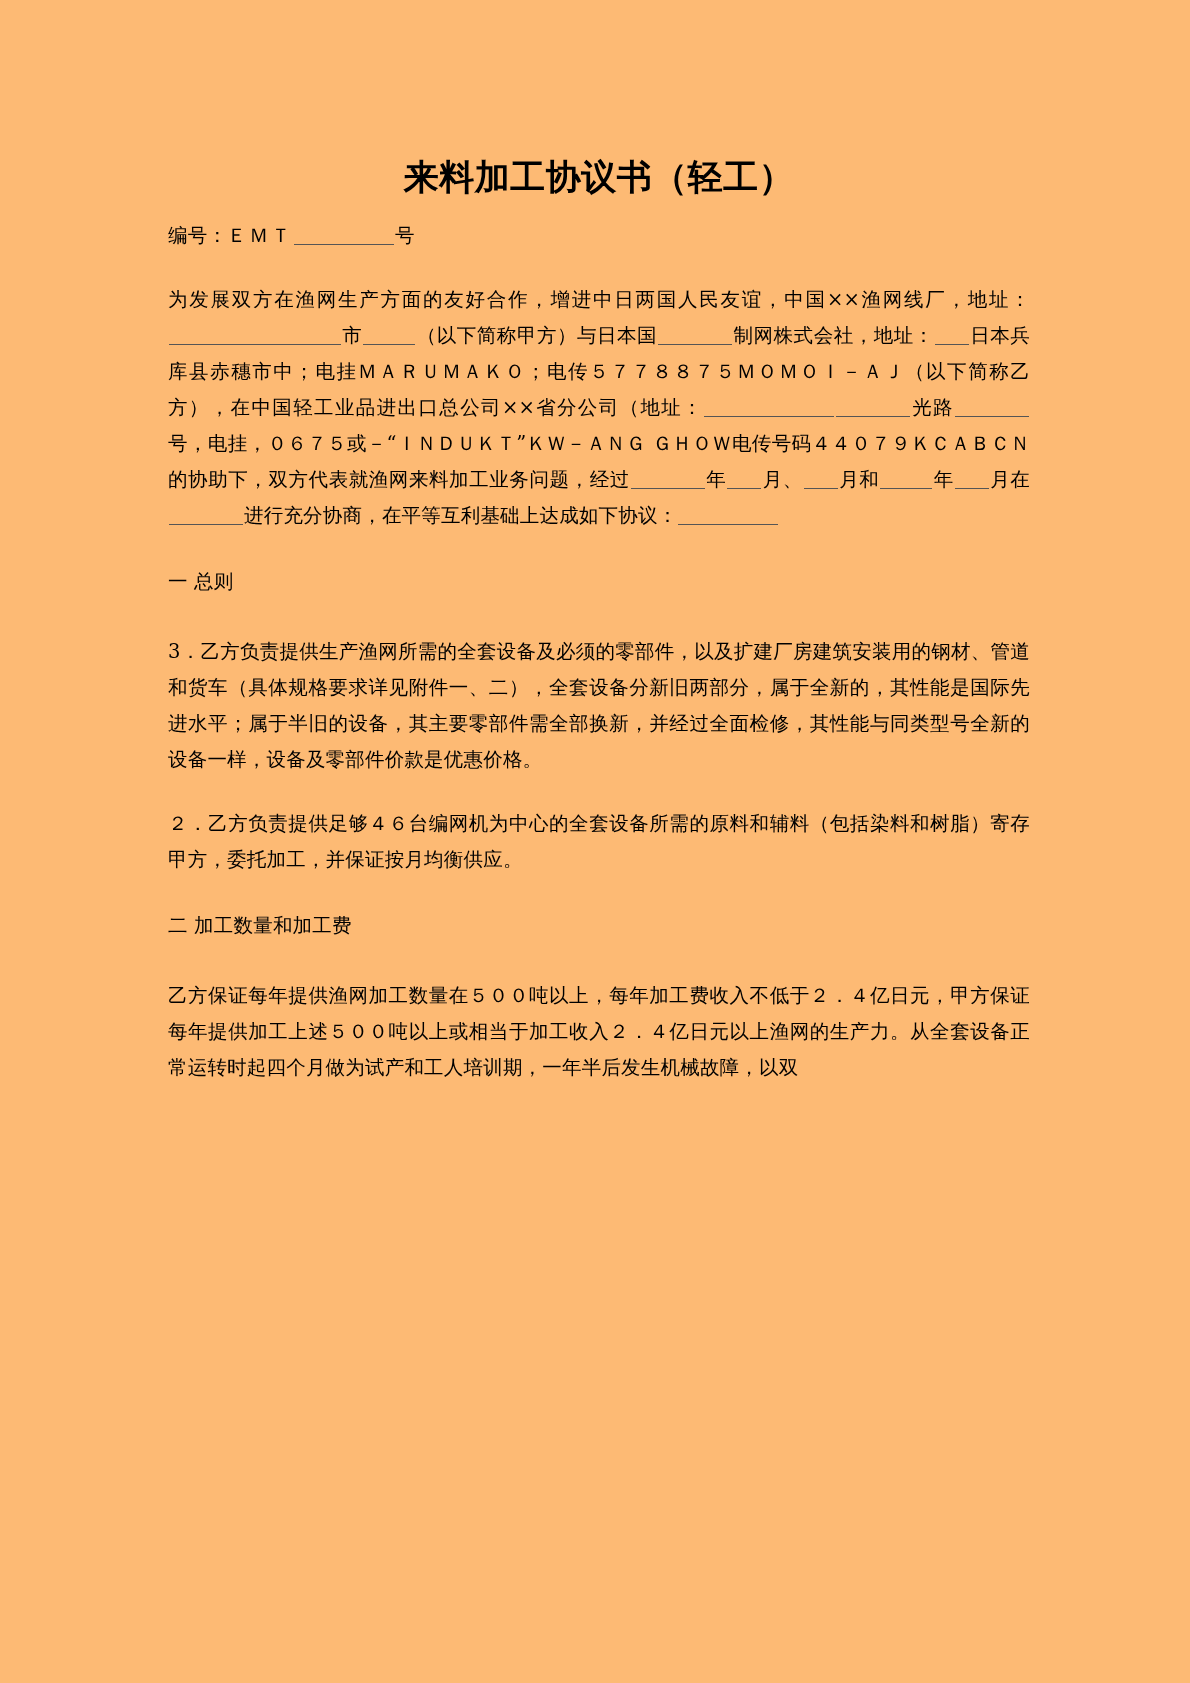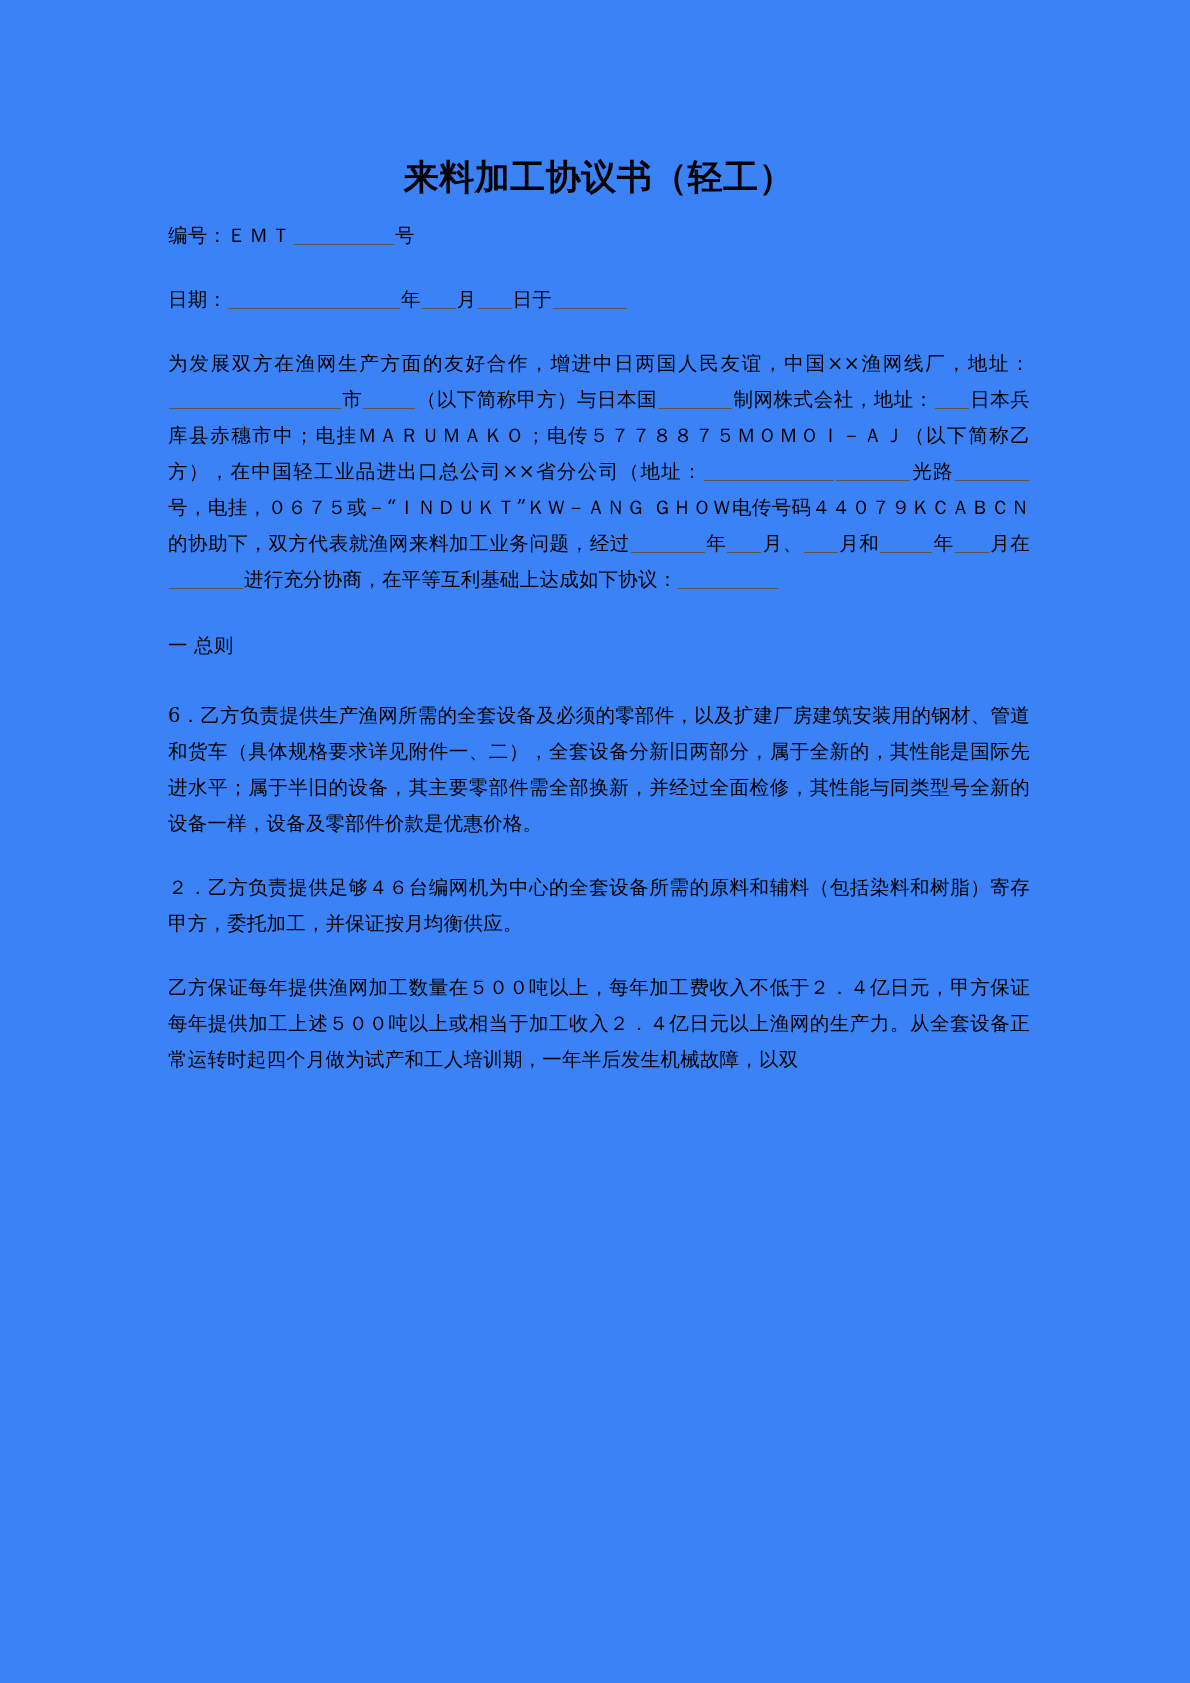--- a/index.html
+++ b/index.html
@@ -9,21 +9,21 @@
   }
   body {
     font-family: "DejaVu Serif", "Liberation Serif", serif;
     color: #000000;
   }
   .page {
     position: relative;
     width: 1190px;
     height: 1683px;
     margin: 0 auto;
-    background: #3b82f6;
+    background: #fdba74;
     box-sizing: border-box;
     padding: 118px 160px 40px 168px;
     overflow: hidden;
   }
   .doc-title {
     text-align: center;
     font-size: 35px;
     font-weight: bold;
     line-height: 1.3;
     letter-spacing: 0.5px;
@@ -73,34 +73,32 @@
 <body>
 
 <div class="page">
 
   <h1 class="doc-title">来料加工协议书（轻工）</h1>
 
   <p class="para tight">
     <span>编号：</span><span class="lat">ＥＭＴ</span><span class="blank b-lg"></span><span>号</span>
   </p>
 
-  <p class="para">
-    <span>日期：</span><span class="blank b-xxl"></span><span>年</span><span class="blank b-xs"></span><span>月</span><span class="blank b-xs"></span><span>日于</span><span class="blank b-md"></span>
-  </p>
 
   <p class="para gap-lg">
     <span>为发展双方在渔网生产方面的友好合作，增进中日两国人民友谊，中国××渔网线厂，地址：</span><span class="blank b-xxl"></span><span>市</span><span class="blank b-sm"></span><span>（以下简称甲方）与日本国</span><span class="blank b-md"></span><span>制网株式会社，地址：</span><span class="blank b-xs"></span><span>日本兵库县赤穗市中；电挂ＭＡＲＵＭＡＫＯ；</span><span>电传５７７８８７５ＭＯＭＯＩ－ＡＪ（以下简称乙方），在中国轻工业品进出口总公司××省分公司（地址：</span><span class="blank b-xl"></span><span class="blank b-md"></span><span>光路</span><span class="blank b-md"></span><span>号，电挂，０６７５或－“ＩＮＤＵＫＴ”ＫＷ－ＡＮＧ ＧＨＯＷ电传号码４４０７９ＫＣＡＢＣＮ的协助下，双方代表就渔网来料加工业务问题，经过</span><span class="blank b-md"></span><span>年</span><span class="blank b-xs"></span><span>月、</span><span class="blank b-xs"></span><span>月和</span><span class="blank b-sm"></span><span>年</span><span class="blank b-xs"></span><span>月在</span><span class="blank b-md"></span><span>进行充分协商，在平等互利基础上达成如下协议：</span><span class="blank b-lg"></span>
   </p>
 
   <p class="heading">一  总则</p>
 
-  <p class="para gap-lg">6．乙方负责提供生产渔网所需的全套设备及必须的零部件，以及扩建厂房建筑安装用的钢材、管道和货车（具体规格要求详见附件一、二），全套设备分新旧两部分，属于全新的，其性能是国际先进水平；属于半旧的设备，其主要零部件需全部换新，并经过全面检修，其性能与同类型号全新的设备一样，设备及零部件价款是优惠价格。</p>
+  <p class="para gap-lg">3．乙方负责提供生产渔网所需的全套设备及必须的零部件，以及扩建厂房建筑安装用的钢材、管道和货车（具体规格要求详见附件一、二），全套设备分新旧两部分，属于全新的，其性能是国际先进水平；属于半旧的设备，其主要零部件需全部换新，并经过全面检修，其性能与同类型号全新的设备一样，设备及零部件价款是优惠价格。</p>
 
 
 
   <p class="para">２．乙方负责提供足够４６台编网机为中心的全套设备所需的原料和辅料（包括染料和树脂）寄存甲方，委托加工，并保证按月均衡供应。</p>
 
 
 
+  <p class="heading">二  加工数量和加工费</p>
 
   <p class="para gap-lg">乙方保证每年提供渔网加工数量在５００吨以上，每年加工费收入不低于２．４亿日元，甲方保证每年提供加工上述５００吨以上或相当于加工收入２．４亿日元以上渔网的生产力。从全套设备正常运转时起四个月做为试产和工人培训期，一年半后发生机械故障，以双</p>
 
 </div>
 
 </body></html>

